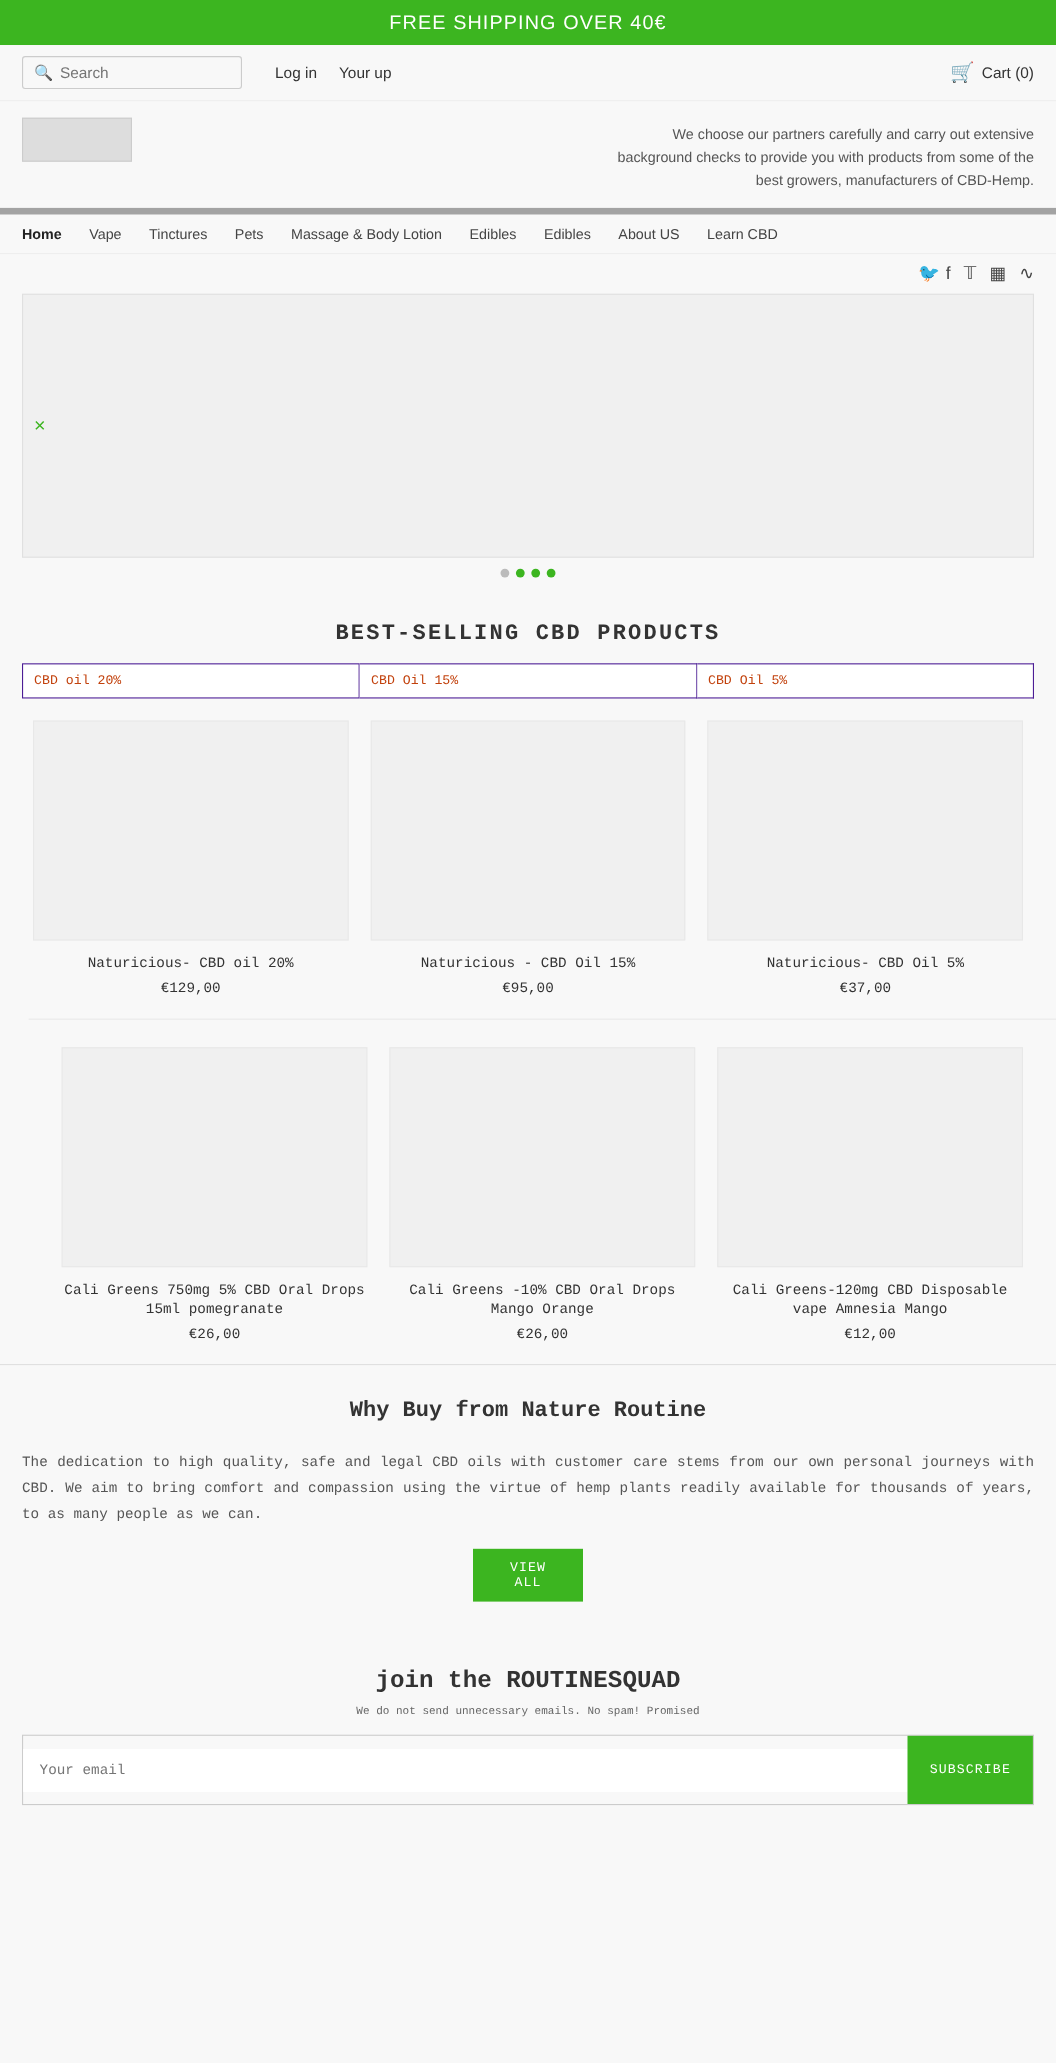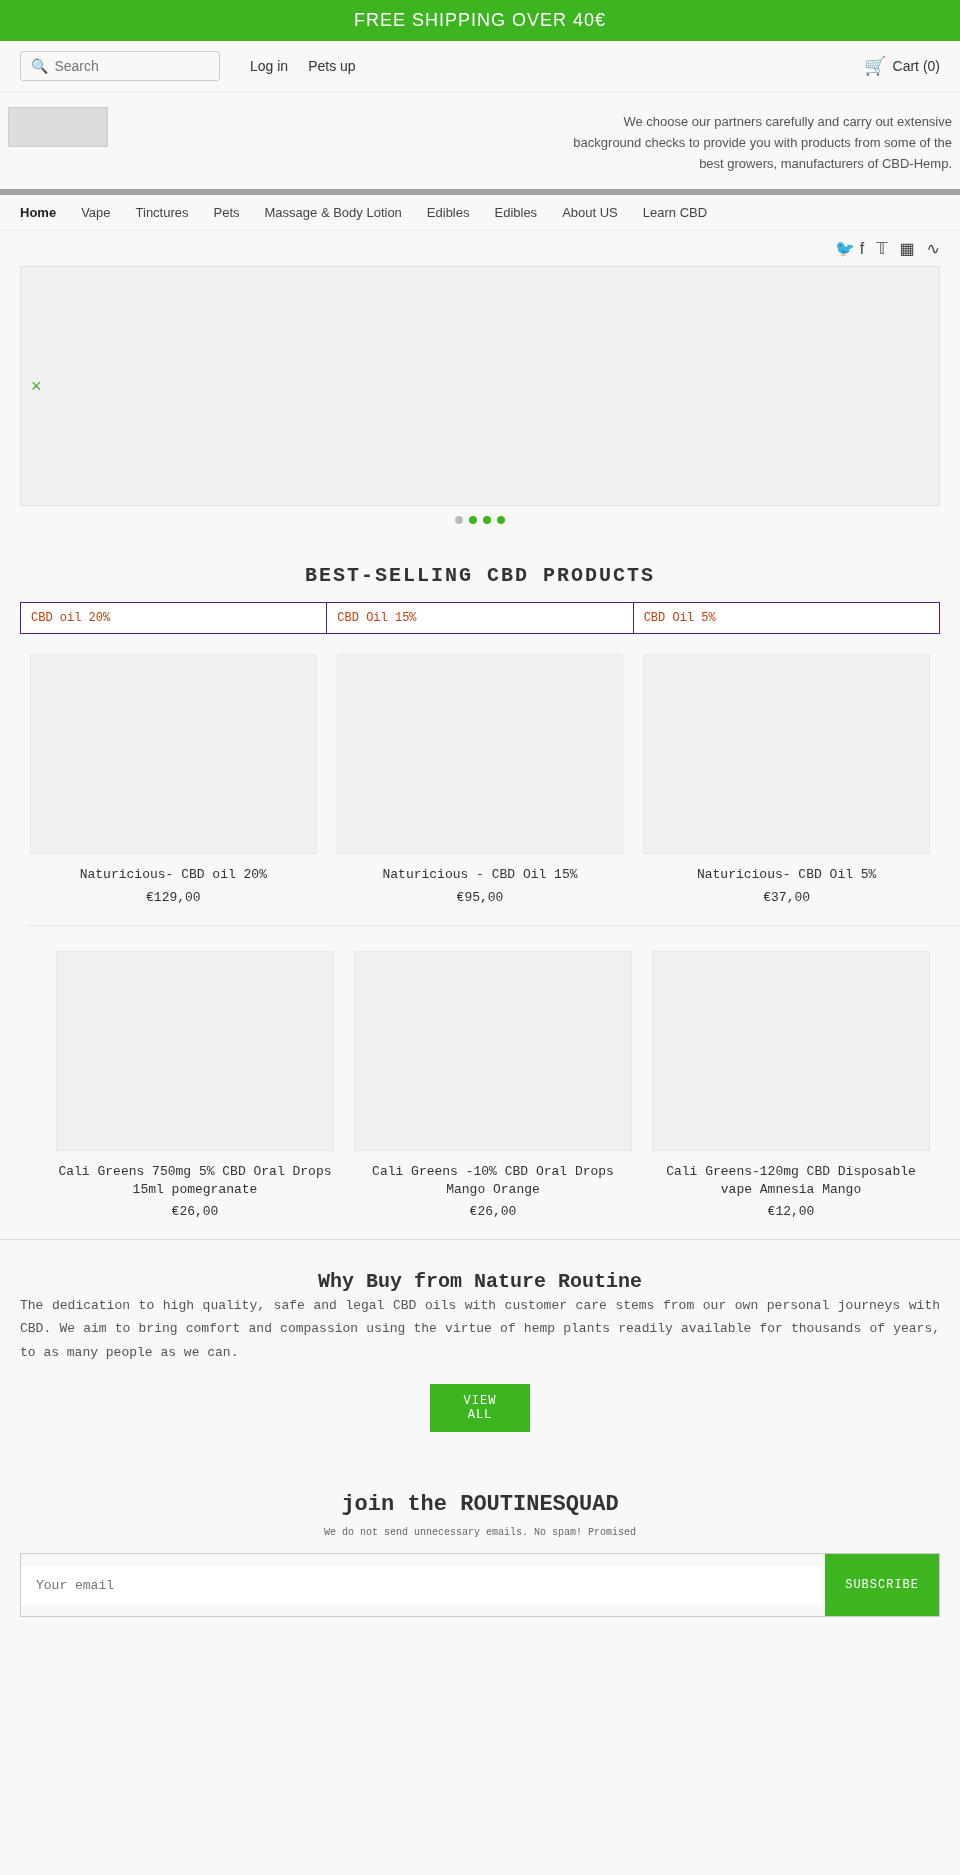--- a/index.html
+++ b/index.html
@@ -56,21 +56,21 @@
       display: flex;
       align-items: center;
       gap: 6px;
       font-size: 14px;
       color: #333;
     }
     .cart-icon { font-size: 18px; }
 
     
     .logo-section {
-      padding: 15px 8px;
+      padding: 15px 20px;
       display: flex;
       align-items: flex-start;
     }
     .logo-placeholder {
       width: 100px;
       height: 40px;
       background: #ddd;
       border: 1px solid #ccc;
     }
     .tagline {
@@ -220,21 +220,21 @@
     .why-section {
       padding: 30px 20px 20px;
       border-top: 1px solid #e0e0e0;
       margin-top: 10px;
     }
     .why-title {
       text-align: center;
       font-size: 20px;
       color: #333;
       font-family: 'Courier New', monospace;
-      margin-bottom: 1px;
+      margin-bottom: 24px;
     }
     .why-text {
       font-size: 13px;
       color: #555;
       line-height: 1.8;
       font-family: 'Courier New', monospace;
       text-align: justify;
     }
     .view-all-btn {
       display: block;
@@ -302,21 +302,21 @@
   <span>FREE SHIPPING OVER 40€</span>
 </div>
 
 <div class="header">
   <div class="search-area">
     <span class="search-icon-svg">🔍</span>
     <input class="search-input" type="text" placeholder="Search" style="">
   </div>
   <div class="header-links">
     <a href="#">Log in</a>
-    <a href="#">Pets up</a>
+    <a href="#">Your up</a>
   </div>
   <div class="cart-area">
     <span class="cart-icon">🛒</span>
     <span>Cart (0)</span>
   </div>
 </div>
 
 <div class="logo-section">
   <div class="logo-placeholder"></div>
   <p class="tagline">We choose our partners carefully and carry out extensive background checks to provide you with products from some of the best growers, manufacturers of CBD-Hemp.</p>

